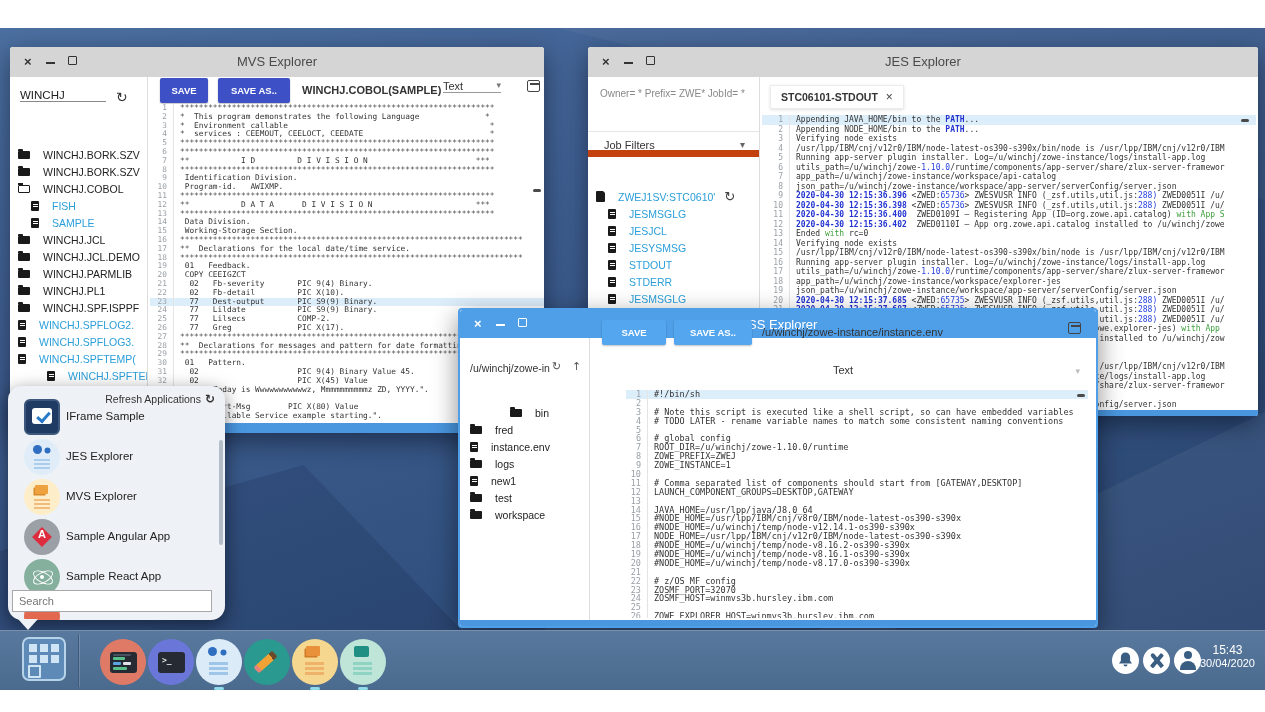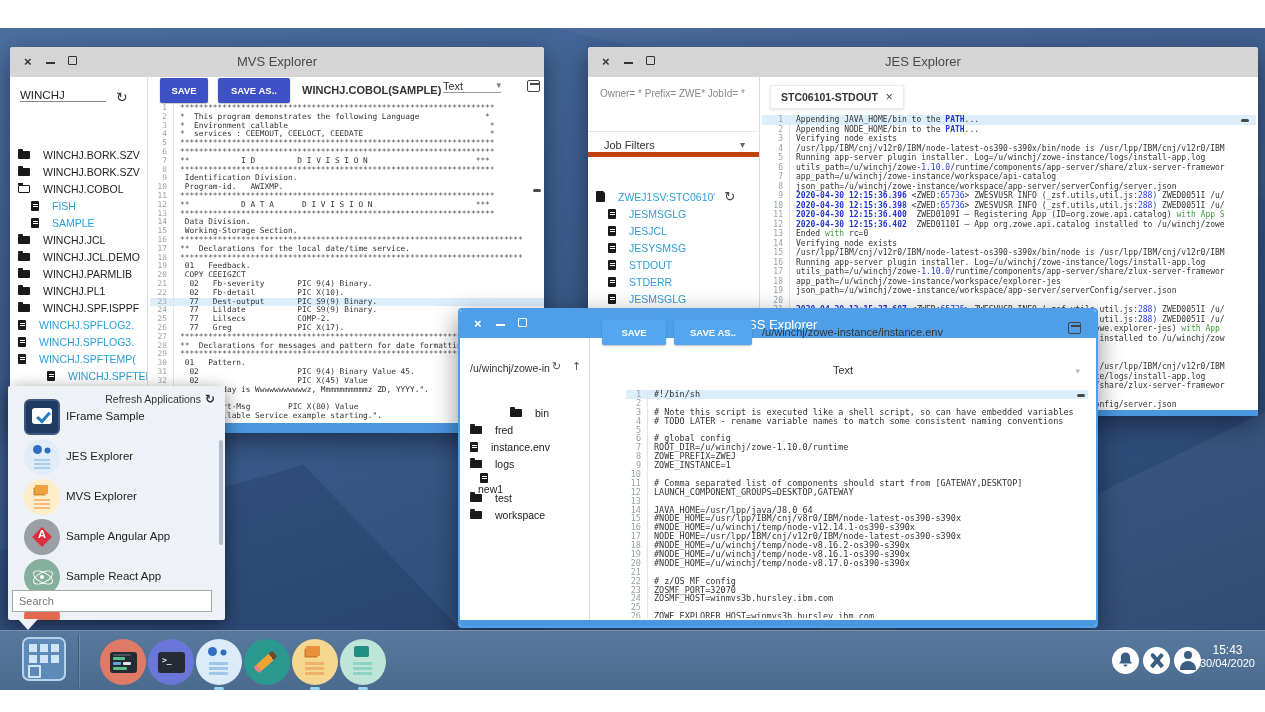--- a/index.html
+++ b/index.html
@@ -86,21 +86,21 @@
   #mvs-search { position:absolute; left:10px; top:12px; width:86px; border:none; border-bottom:1px solid #888;
     font-size:11.5px; color:#222; outline:none; background:transparent; font-family:"Liberation Sans",sans-serif; }
   #mvs-refresh { position:absolute; left:106px; top:12px; font-size:14px; color:#333; cursor:pointer; }
   #mvs-tree { position:absolute; left:0; top:0; right:0; bottom:0; }
 
   
   #win-jes { left:588px; top:47px; width:670px; height:369px; }
   #jes-side { position:absolute; left:0; top:30px; width:172px; bottom:6px; border-right:1px solid #ddd; overflow:hidden; }
   #jes-owner { position:absolute; left:12px; top:10px; width:148px; font-size:10px; color:#888; line-height:13px; }
   #jes-filters { position:absolute; left:0; top:54px; width:100%; height:26px; border-top:1px solid #e6e6e6;
-    border-bottom:5px solid #c2410c; background:#fff; cursor:pointer;text-align:right; }
+    border-bottom:7px solid #c2410c; background:#fff; cursor:pointer;text-align:right; }
   #jes-filters .lbl { position:absolute; left:16px; top:7px; font-size:11px; color:#333; }
   #jes-filters .chev { position:absolute; right:14px; top:7px; font-size:10px; color:#666; }
   #jes-tree { position:absolute; left:0; top:0; right:0; bottom:0; }
   #jes-tab { position:absolute; left:182px; top:38px; height:24px; background:#fff; border:1px solid #ececec;
     box-shadow:0 1px 3px rgba(0,0,0,.12); display:flex; align-items:center; padding:0 10px; cursor:pointer; }
   #jes-tab .tab-label { font-size:10.5px; font-weight:bold; color:#333; }
   #jes-tab .tab-close { margin-left:8px; font-size:12px; color:#444; cursor:pointer; }
 
   
   #win-uss { left:458px; top:308px; width:640px; height:320px; border:2px solid #4f9fe8; border-radius:4px; }
@@ -112,21 +112,21 @@
   #uss-side { position:absolute; left:0; top:28px; width:130px; bottom:6px; border-right:1px solid #ddd; overflow:hidden; }
   #uss-path { position:absolute; left:10px; top:24px; font-size:10.5px; color:#333; }
   #uss-side-refresh { position:absolute; left:92px; top:22px; font-size:11px; color:#555; cursor:pointer; }
   #uss-side-up { position:absolute; left:112px; top:22px; font-size:11px; color:#555; cursor:pointer; }
   #uss-tree { position:absolute; left:0; top:0; right:0; bottom:0; }
   #uss-modelabel { position:absolute; left:130px; right:0; top:54px; text-align:center; font-size:11px; color:#333; }
   #uss-modechev { position:absolute; right:16px; top:56px; font-size:9px; color:#bbb; }
 
   
   #popup { position:absolute; left:8px; top:386px; width:217px; height:234px; background:#eef2f6;
-    border-radius:2px; box-shadow:0 5px 18px rgba(0,0,10,.5); overflow:hidden; z-index:30; }
+    border-radius:14px; box-shadow:0 5px 18px rgba(0,0,10,.5); overflow:hidden; z-index:30; }
   #popup-tail { position:absolute; left:18px; top:619px; width:0; height:0; z-index:30;
     border-left:10px solid transparent; border-right:10px solid transparent; border-top:11px solid #eef2f6; }
   #popup-refresh { position:absolute; right:10px; top:6px; font-size:10.5px; color:#333; cursor:pointer; }
   #popup-refresh .glyph { font-size:12px; font-weight:bold; margin-left:4px; }
   .l-row { position:absolute; left:0; width:100%; height:40px; cursor:pointer; }
   .l-label { position:absolute; left:58px; top:11px; font-size:11.5px; color:#222; white-space:nowrap; }
   .l-ic { position:absolute; left:16px; top:0; width:36px; height:36px; border-radius:50%; }
   .ap-iframe { border-radius:6px; background:#1f3b63; border:2px solid #3d577d; }
   .ap-iframe::before { content:""; position:absolute; left:6px; top:7px; width:20px; height:16px; background:#fff; border-radius:3px; }
   .ap-iframe::after { content:""; position:absolute; left:11px; top:11px; width:10px; height:5px;
@@ -597,20 +597,21 @@
         <div class="cl">
           <span class="cln">18</span>
           <span class="clt"><span class="sg-t">app_path=/u/winchj/zowe-instance/workspace/explorer-jes</span></span>
         </div>
         <div class="cl">
           <span class="cln">19</span>
           <span class="clt"><span class="sg-t">json_path=/u/winchj/zowe-instance/workspace/app-server/serverConfig/server.json</span></span>
         </div>
         <div class="cl">
           <span class="cln">20</span>
+          <span class="clt"><span class="sg-ts">2020-04-30 12:15:37.685</span><span class="sg-t"> &lt;ZWED:</span><span class="sg-num">65735</span><span class="sg-t">&gt; ZWESVUSR INFO (_zsf.utils,util.js:</span><span class="sg-num">288)</span><span class="sg-t"> ZWED0051I /u/</span></span>
         </div>
         <div class="cl">
           <span class="cln">21</span>
           <span class="clt"><span class="sg-ts">2020-04-30 12:15:37.687</span><span class="sg-t"> &lt;ZWED:</span><span class="sg-num">65735</span><span class="sg-t">&gt; ZWESVUSR INFO (_zsf.utils,util.js:</span><span class="sg-num">288)</span><span class="sg-t"> ZWED0051I /u/</span></span>
         </div>
         <div class="cl">
           <span class="cln">22</span>
           <span class="clt"><span class="sg-ts">2020-04-30 12:15:37.687</span><span class="sg-t"> &lt;ZWED:</span><span class="sg-num">65735</span><span class="sg-t">&gt; ZWESVUSR INFO (_zsf.utils,util.js:</span><span class="sg-num">288)</span><span class="sg-t"> ZWED0051I /u/</span></span>
         </div>
         <div class="cl">
@@ -679,21 +680,21 @@
             <span class="tlabel">fred</span>
           </div>
           <div class="trow" style="top: 101px; left: 10px;">
             <span class="tico ic-file"></span>
             <span class="tlabel">instance.env</span>
           </div>
           <div class="trow" style="top: 118px; left: 10px;">
             <span class="tico ic-folder"></span>
             <span class="tlabel">logs</span>
           </div>
-          <div class="trow" style="top: 135px; left: 10px; flex-direction: column;">
+          <div class="trow" style="top: 135px; left: 10px;">
             <span class="tico ic-file"></span>
             <span class="tlabel">new1</span>
           </div>
           <div class="trow" style="top: 152px; left: 10px;">
             <span class="tico ic-folder"></span>
             <span class="tlabel">test</span>
           </div>
           <div class="trow" style="top: 169px; left: 10px;">
             <span class="tico ic-folder"></span>
             <span class="tlabel">workspace</span>

